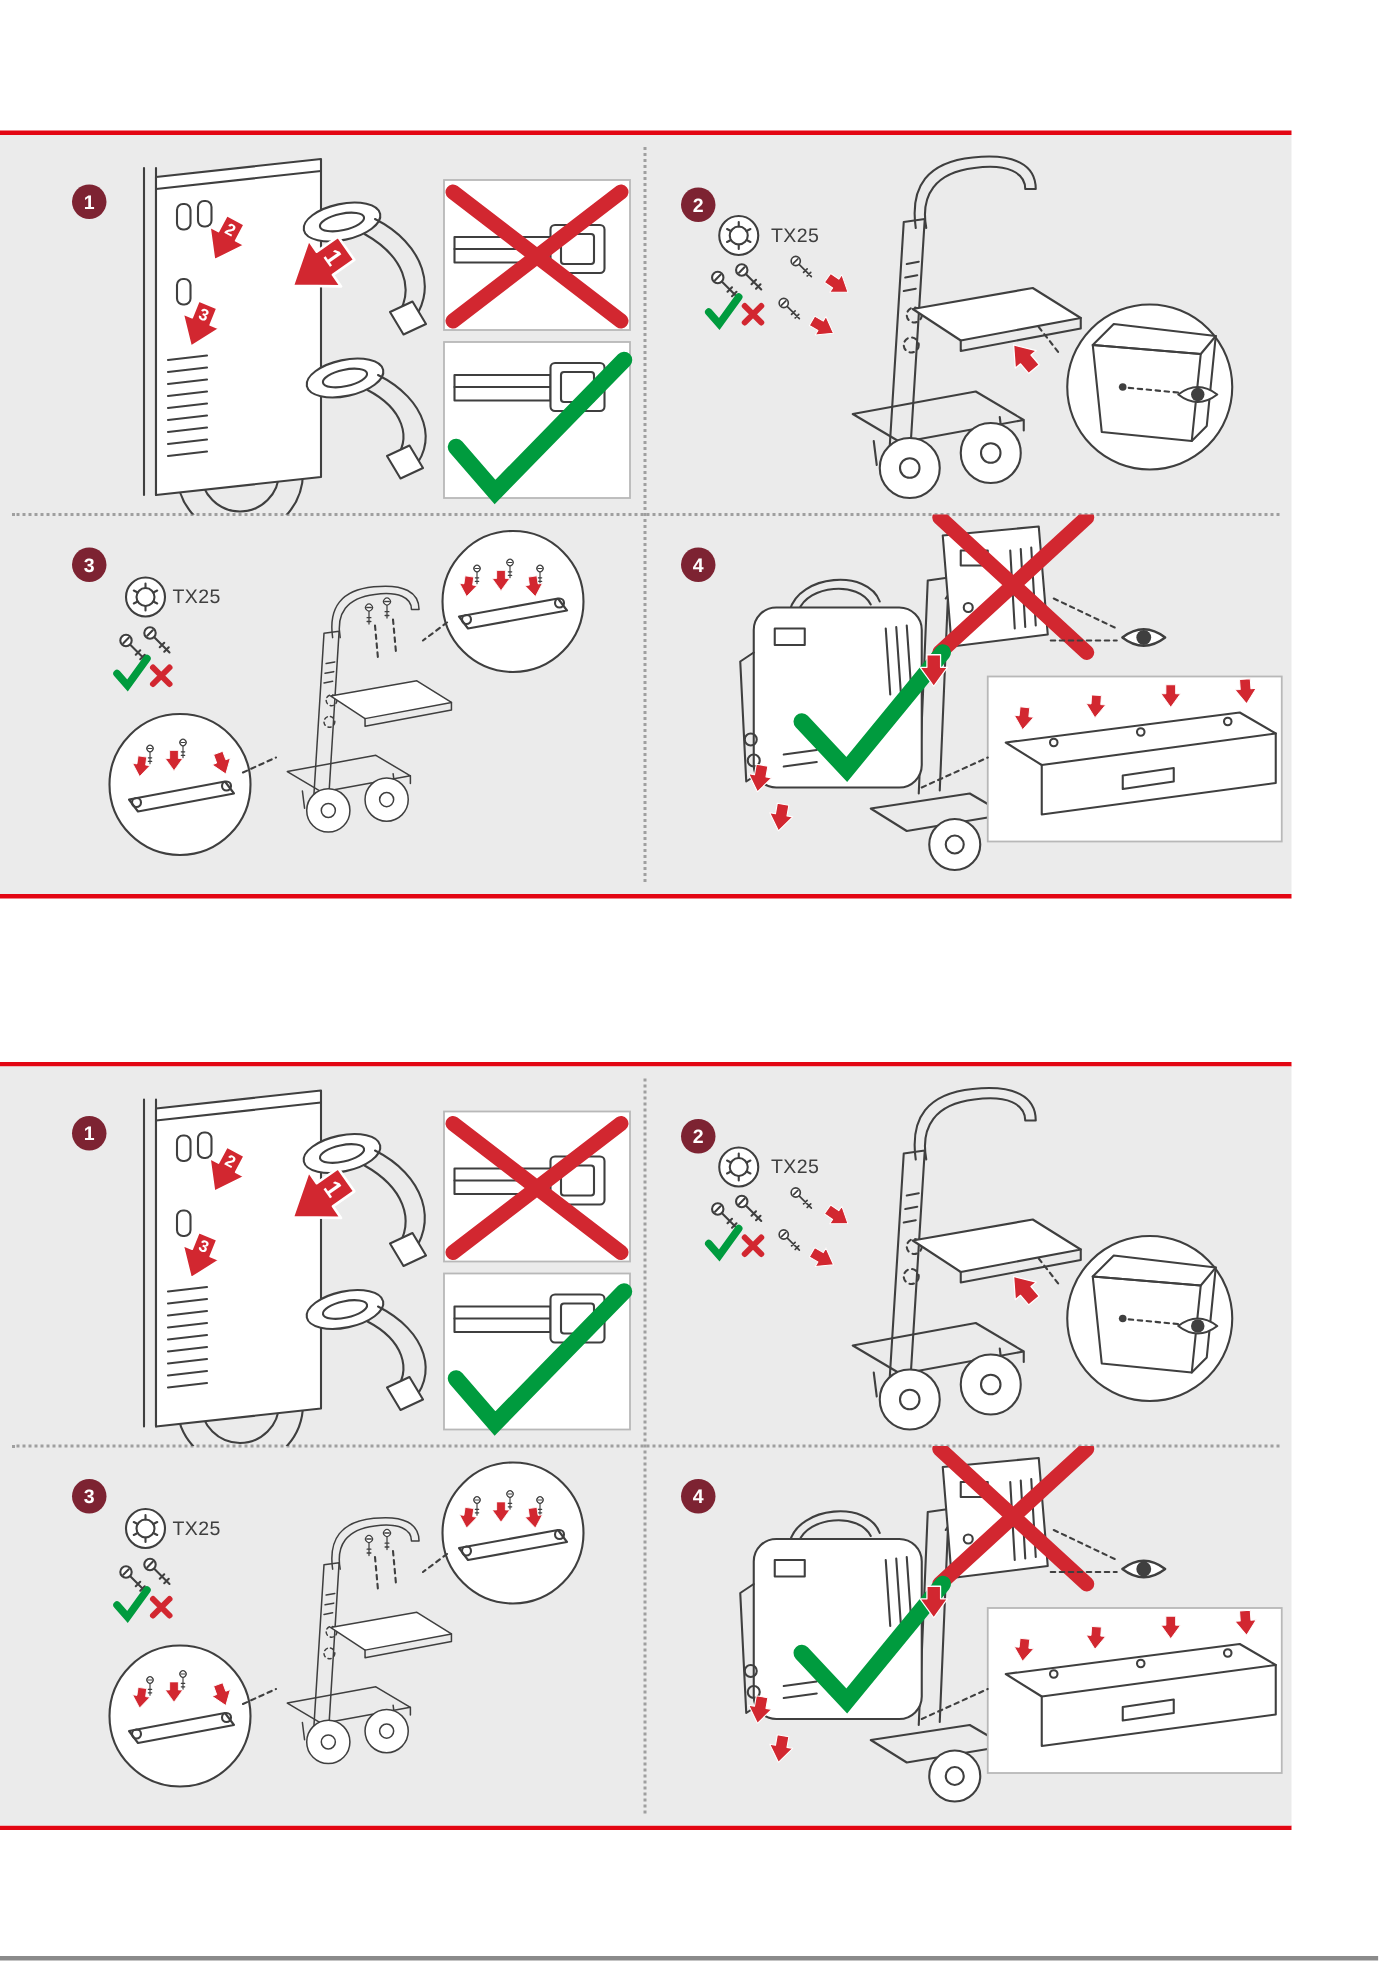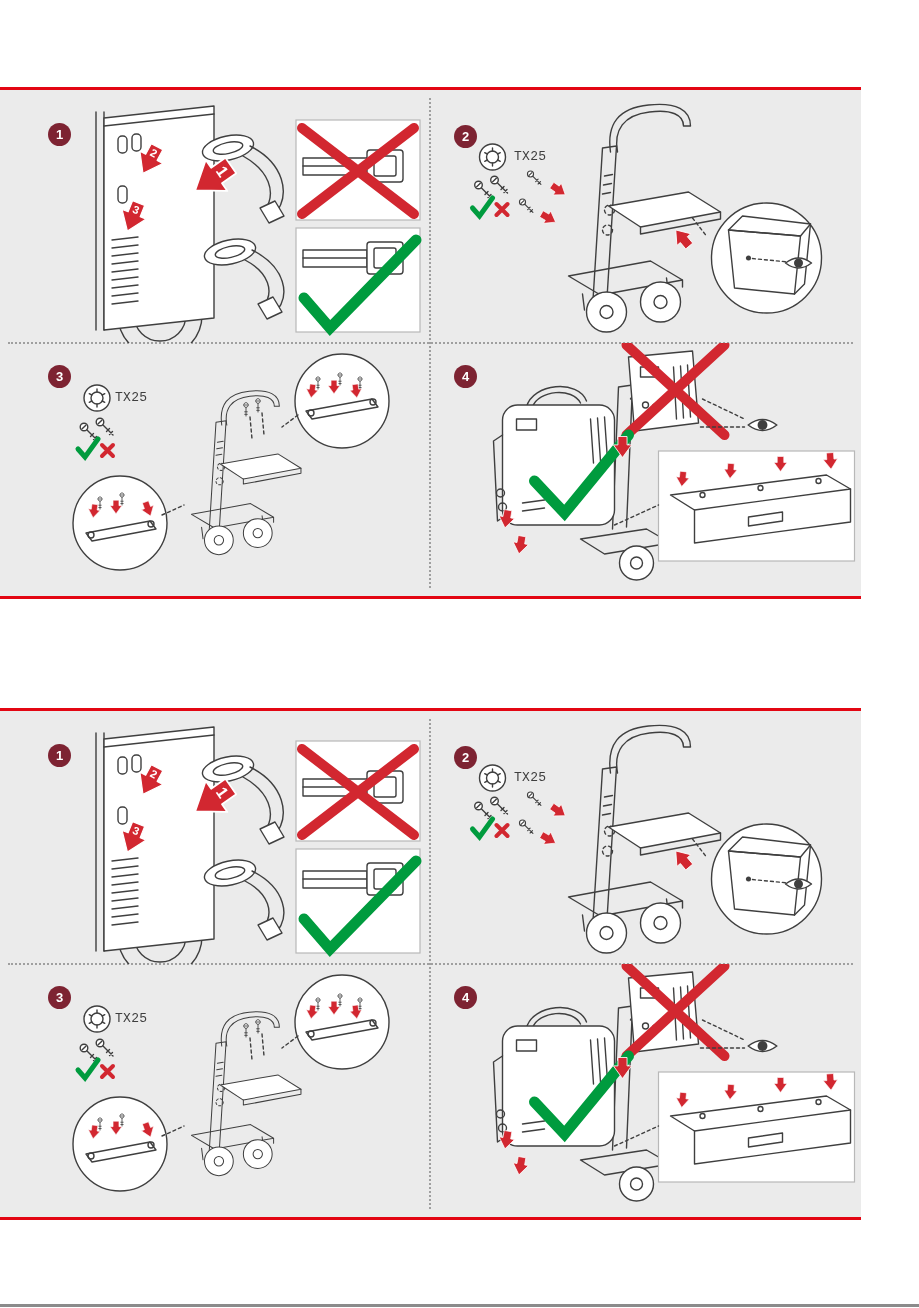--- a/index.html
+++ b/index.html
@@ -16,21 +16,21 @@
 
   .quad { position:absolute; }
   .q1 { left:0; top:0; width:430px; height:253px; }
   .q2 { left:430px; top:0; width:431px; height:253px; }
   .q3 { left:0; top:253px; width:430px; height:253px; }
   .q4 { left:430px; top:253px; width:431px; height:253px; }
 
   .badge { position:absolute; width:23px; height:23px; border-radius:50%;
            background:#7d2332; color:#fff; font-size:13px; font-weight:bold;
            display:flex; align-items:center; justify-content:center; }
-  .tx { position:absolute; font-size:13px; color:#3f3f3f; letter-spacing:.3px;font-family:Liberation Mono, monospace; }
+  .tx { position:absolute; font-size:13px; color:#3f3f3f; letter-spacing:.3px; }
 
   svg.art { position:absolute; left:0; top:0; width:100%; height:100%; }
 
   
   .ln   { fill:none; stroke:#3f3f3f; stroke-width:1.4; stroke-linecap:round; stroke-linejoin:round; }
   .lnf  { fill:#ffffff; stroke:#3f3f3f; stroke-width:1.4; stroke-linejoin:round; }
   .dash { stroke-dasharray:3 3; }
   .wbox { fill:#ffffff; stroke:#b8b8b8; stroke-width:1.2; }
   .wcirc{ fill:#ffffff; stroke:#3f3f3f; stroke-width:1.4; }
   .arrow{ fill:#d22730; stroke:#ffffff; stroke-width:1.2; stroke-linejoin:round; }

